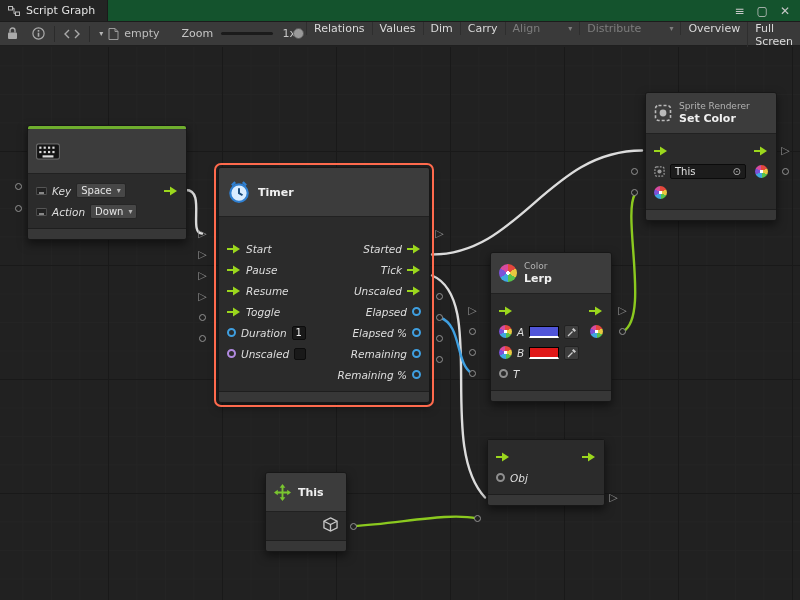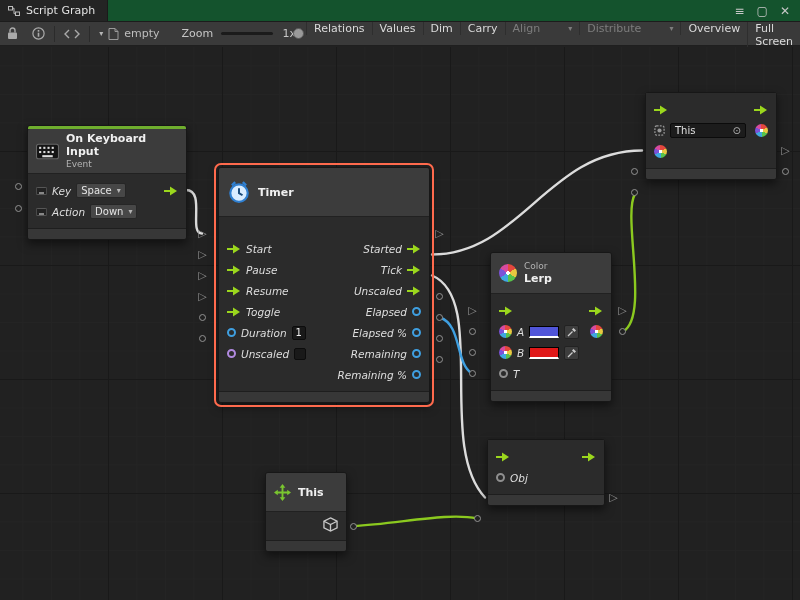--- a/index.html
+++ b/index.html
@@ -190,24 +190,20 @@
               <rect x="7" y="3" width="2" height="2"></rect>
             <rect x="11" y="3" width="2" height="2"></rect>
               <rect x="15" y="3" width="2" height="2"></rect>
             <rect x="3" y="7" width="2" height="2"></rect>
               <rect x="7" y="7" width="2" height="2"></rect>
             <rect x="11" y="7" width="2" height="2"></rect>
               <rect x="15" y="7" width="2" height="2"></rect>
             <rect x="6" y="11" width="10" height="2"></rect>
           </g>
         </svg>
-        <div class="hgroup">
-          <span class="htitle">On Keyboard Input</span>
-          <span class="hsmall">Event</span>
-        </div>
       </div>
       <div class="nbody" style="height:54px;">
         <div class="col left" style="right:8px;">
           <div class="prow">
             <svg width="11" height="8" viewBox="0 0 22 15">
               <rect x="0.5" y="0.5" width="21" height="14" rx="2" fill="#222" stroke="#888"></rect>
               <rect x="6" y="10" width="10" height="3" fill="#aaa"></rect>
             </svg>
             <span class="plabel">Key</span>
             <span class="dd">
@@ -374,20 +370,30 @@
           <div class="prow">
             <span class="pcirc gray"></span>
             <span class="plabel">T</span>
           </div>
         </div>
       </div>
       <div class="nfoot"></div>
     </div>
 
     <div class="node" style="left:645px; top:45px; width:132px;">
+      <div class="nhead" style="height:41px;">
+        <svg width="18" height="18" viewBox="0 0 18 18">
+          <rect x="1.5" y="1.5" width="15" height="15" rx="3" fill="none" stroke="#bbb" stroke-width="1.6" stroke-dasharray="3 2"></rect>
+          <circle cx="9" cy="9" r="3.4" fill="#bbb"></circle>
+        </svg>
+        <div class="hgroup">
+          <span class="hsmall">Sprite Renderer</span>
+          <span class="htitle">Set Color</span>
+        </div>
+      </div>
       <div class="nbody" style="height:75px;">
         <div class="col left" style="right:8px;">
           <div class="prow">
             <svg class="fa" width="14" height="10" viewBox="0 0 14 10">
               <path d="M0 5 H6" stroke="#9bd71d" stroke-width="2"></path>
                 <path d="M6 0.5 L13 5 L6 9.5 Z" fill="#9bd71d"></path>
               </svg>
             <svg class="fa" style="margin-left:auto;" width="14" height="10" viewBox="0 0 14 10">
               <path d="M0 5 H6" stroke="#9bd71d" stroke-width="2"></path>
                 <path d="M6 0.5 L13 5 L6 9.5 Z" fill="#9bd71d"></path>

